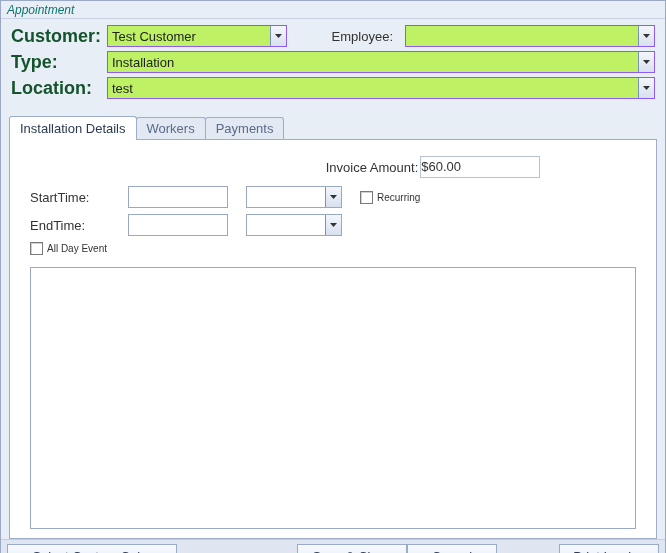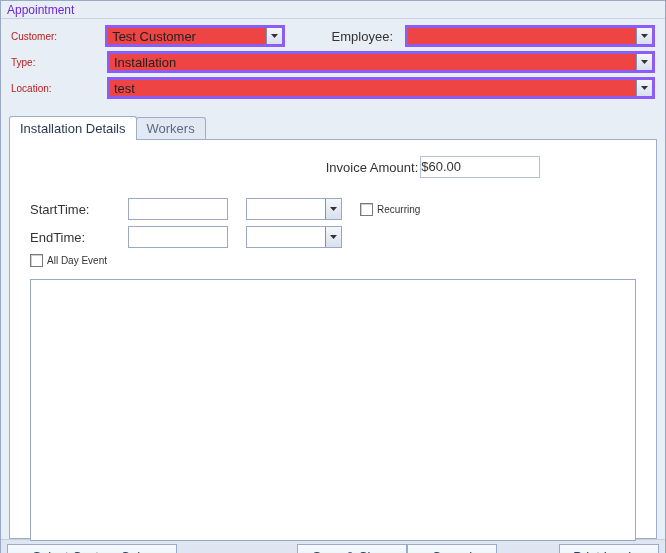--- a/index.html
+++ b/index.html
@@ -16,43 +16,45 @@
     border: 1px solid #9aa8c4;
     background: #e8eef5;
     display: flex;
     flex-direction: column;
     position: relative;
   }
   .title-bar {
     height: 18px;
     line-height: 18px;
     padding: 0 6px;
-    color: #6d28d9;
+    color: #0f766e;
     font-size: 12px;
     border-bottom: 1px solid #c8d2e3;
+    font-style: italic;
   }
   .header-form {
     padding: 6px 10px 6px 10px;
   }
   .hrow {
     display: flex;
     align-items: center;
     margin-bottom: 4px;
     gap: 6px;
   }
   .hlabel {
     width: 90px;
-    font-size: 10px;
-    color: #b91c1c;
+    font-size: 18px;
+    color: #14532d;
+    font-weight: bold;
   }
   .combo {
     flex: 1;
     height: 22px;
-    border: 3px solid #8b5cf6;
-    background: #ef4444;
+    border: 1px solid #8b5cf6;
+    background: #bef264;
     display: flex;
     align-items: center;
     position: relative;
   }
   .combo-text {
     flex: 1;
     padding: 0 4px;
     font-size: 13px;
     color: #222;
     overflow: hidden;
@@ -113,21 +115,21 @@
     border: 1px solid #9eadc8;
     padding: 16px 20px 10px 20px;
     height: 400px;
     position: relative;
   }
   .inv-row {
     display: flex;
     align-items: center;
     justify-content: center;
     gap: 2px;
-    margin-bottom: 20px;
+    margin-bottom: 8px;
     margin-left: 200px;
   }
   .inv-row .lbl {
     font-size: 13px;
   }
   .inv-box {
     width: 120px;
     height: 22px;
     border: 1px solid #b7c2d6;
     background: #fff;
@@ -242,20 +244,21 @@
             </svg>
         </div>
       </div>
     </div>
   </div>
 
   <div class="tabs-wrap">
     <div class="tab-strip">
       <div class="tab active">Installation Details</div>
       <div class="tab">Workers</div>
+      <div class="tab">Payments</div>
     </div>
     <div class="tab-body">
       <div class="inv-row">
         <div class="lbl">Invoice Amount:</div>
         <div class="inv-box">$60.00</div>
       </div>
 
       <div class="time-row">
         <div class="tlabel">StartTime:</div>
         <div class="date-box"></div>

